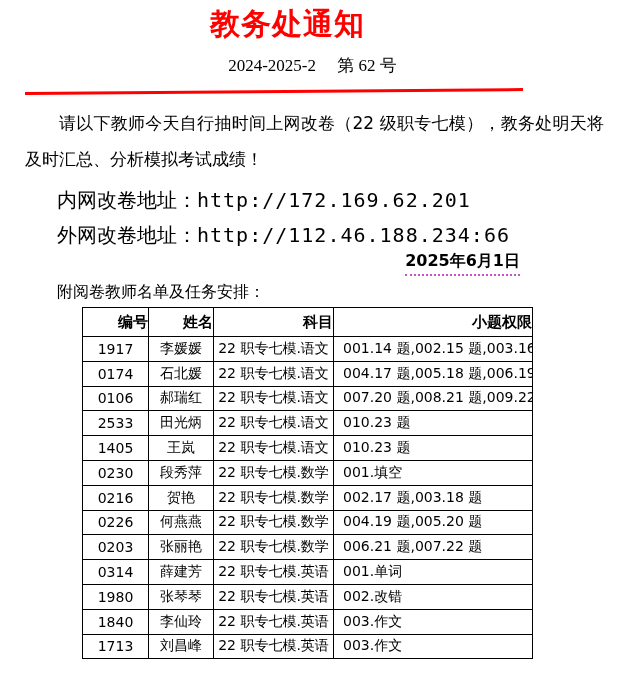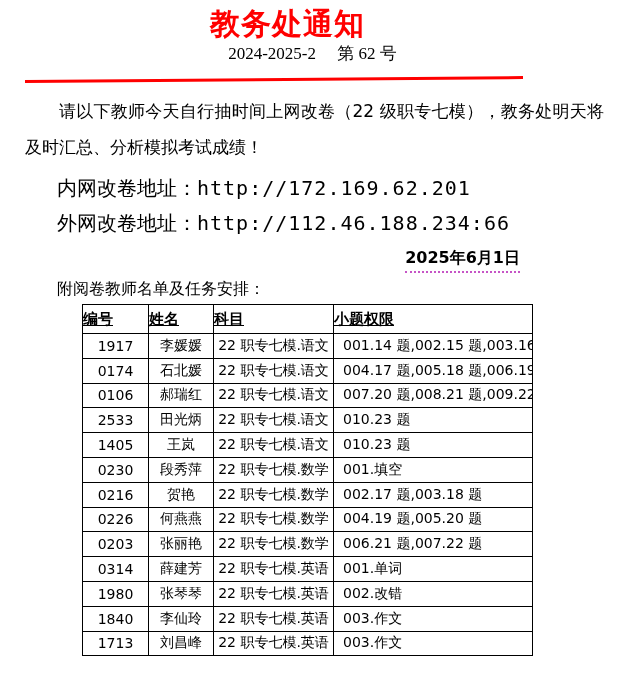--- a/index.html
+++ b/index.html
@@ -24,21 +24,21 @@
     padding-top: 6px;
     text-align: center;
     font-size: 30px;
     line-height: 36px;
     font-weight: bold;
     color: #ff0000;
     font-family: "DejaVu Sans", sans-serif;
     letter-spacing: 1px;
   }
   .subtitle {
-    margin-top: 0;
+    margin-top: 12px;
     text-align: center;
     font-size: 17px;
     line-height: 24px;
     font-family: "Liberation Serif", "DejaVu Serif", serif;
     white-space: pre-wrap;
   }
   .rule {
     margin: 12px 0 0 25px;
     width: 498px;
     height: 3px;
@@ -56,21 +56,21 @@
   .addr {
     margin: 11px 24px 0 57px;
     font-size: 20px;
     line-height: 24px;
   }
   .addr .url {
     font-family: "DejaVu Sans Mono", monospace;
     letter-spacing: 1px;
   }
   .date-line {
-    margin-top: 11px;
+    margin-top: 2px;
     text-align: right;
     padding-right: 105px;
     font-size: 16px;
     line-height: 24px;
     font-weight: bold;
   }
   .date-text {
     display: inline-block;
     border-bottom: 2px dotted #c655c6;
     padding-bottom: 1px;
@@ -91,22 +91,21 @@
   table.roster td {
     border: 1px solid #000;
     padding: 0;
     overflow: hidden;
     white-space: nowrap;
   }
   table.roster th {
     height: 28px;
     font-size: 15px;
     font-weight: bold;
-    text-align: left;
-    text-decoration: underline;
+    text-align: right;
   }
   table.roster td {
     height: 23.8px;
   }
   .c-id, .c-name, .c-subject { text-align: center; }
   .c-perm { text-align: left; padding-left: 9px !important; }
   .col-id { width: 66px; }
   .col-name { width: 65px; }
   .col-subject { width: 120px; }
   .col-perm { width: 199px; }

